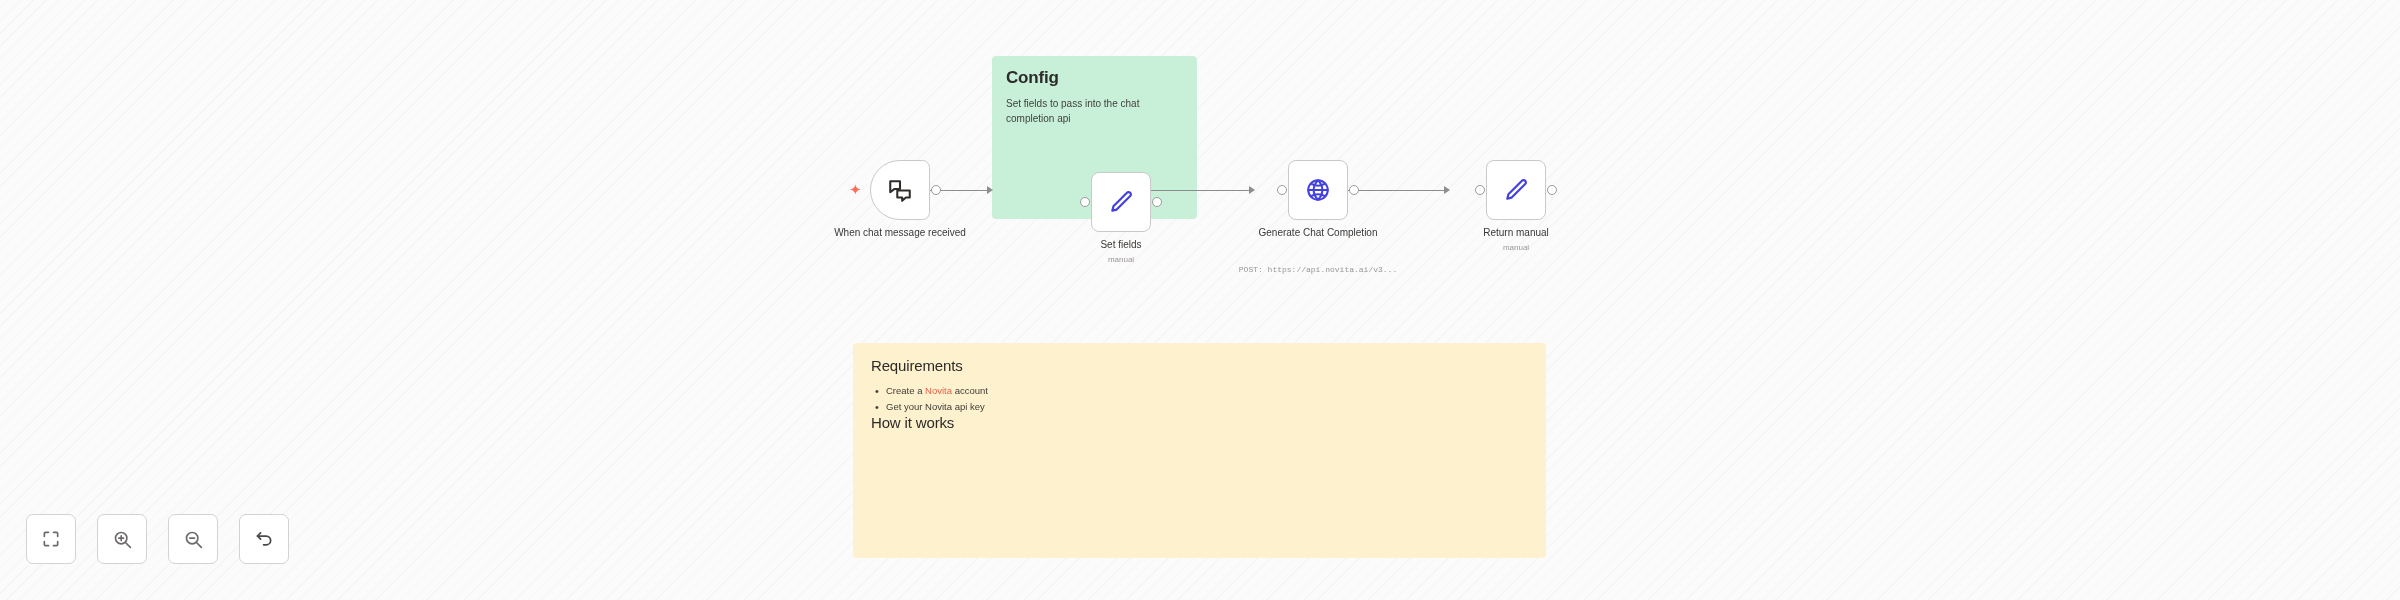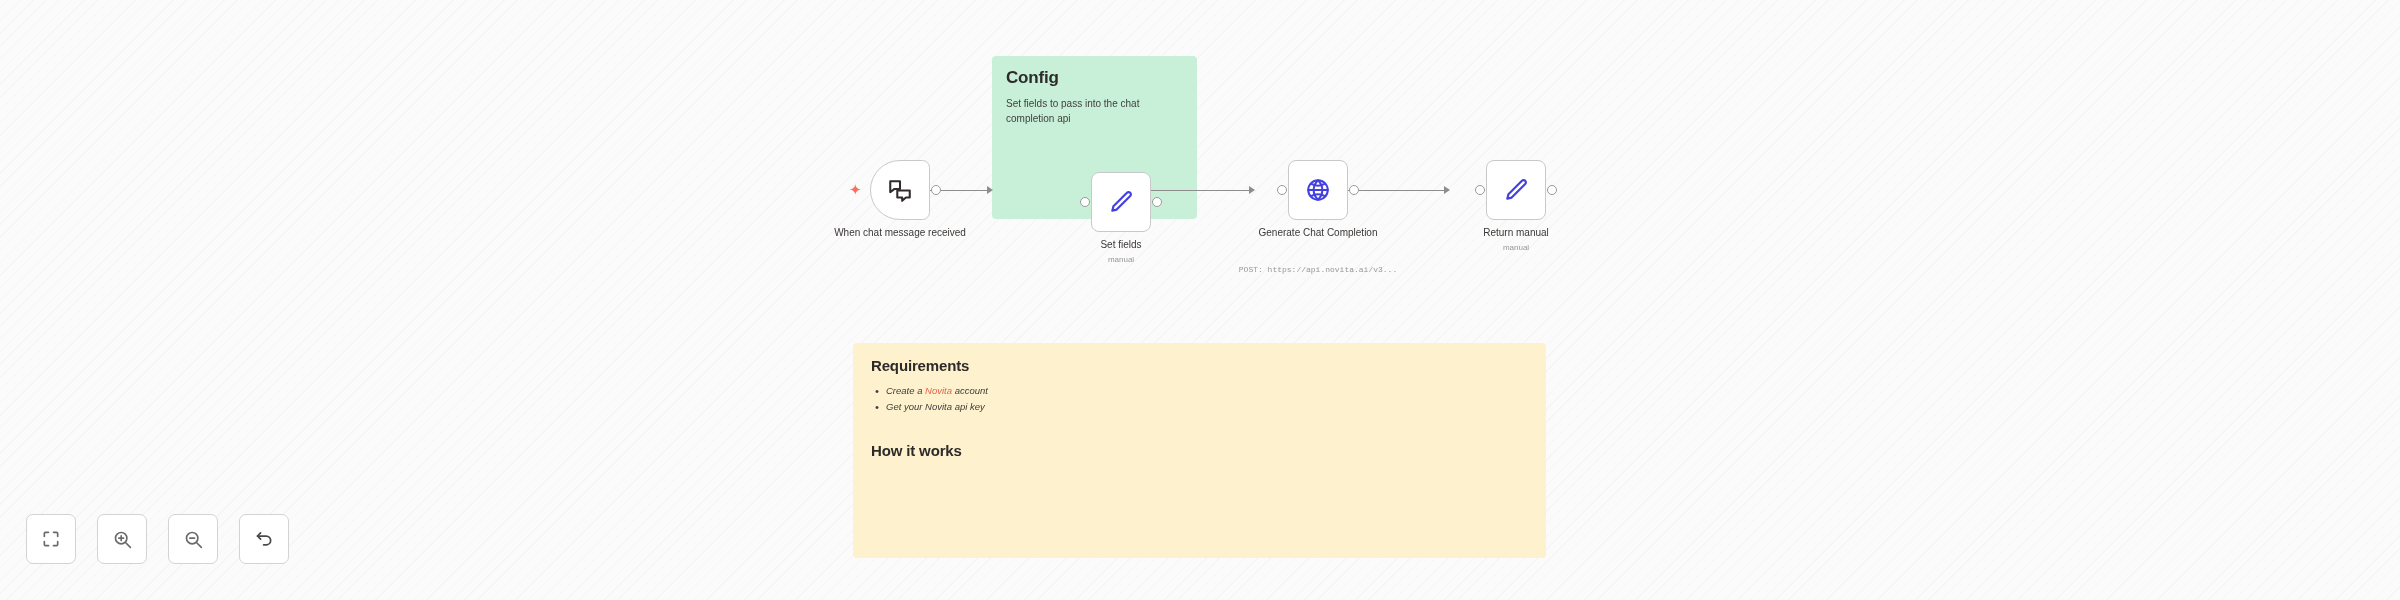--- a/index.html
+++ b/index.html
@@ -57,29 +57,28 @@
     left: 853px;
     top: 343px;
     width: 693px;
     height: 215px;
     background: #fdf2cd;
     border-radius: 4px;
     padding: 14px 18px;
   }
   .notes-h {
     font-size: 15px;
-    font-weight: bold;
+    font-weight: normal;
     color: #2d2a2a;
     letter-spacing: -0.15px;
   }
-  .notes-h.second { margin-top: 28px; }
+  .notes-h.second { }
   .notes-list {
     list-style: none;
     margin-top: 9px;
-    font-style: italic;
   }
   .notes-list li {
     font-size: 9.5px;
     line-height: 1.65;
     color: #3f3c3a;
     padding-left: 15px;
     position: relative;
   }
   .notes-list li::before {
     content: "•";

